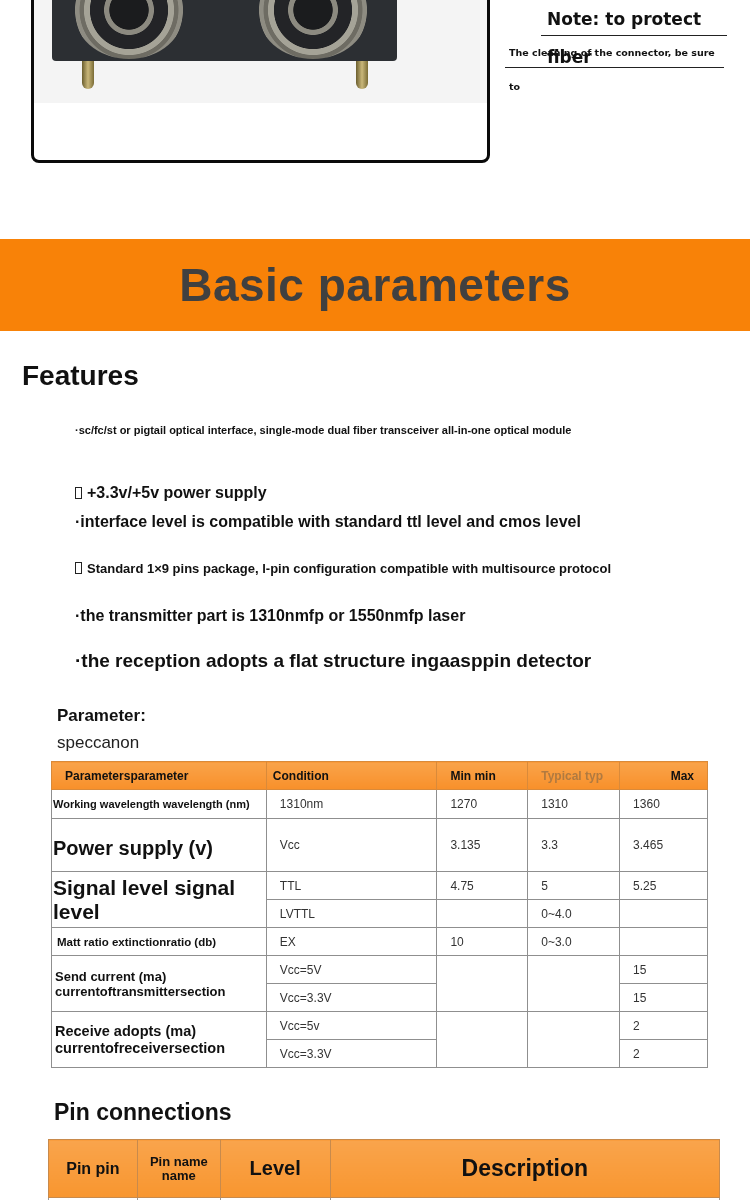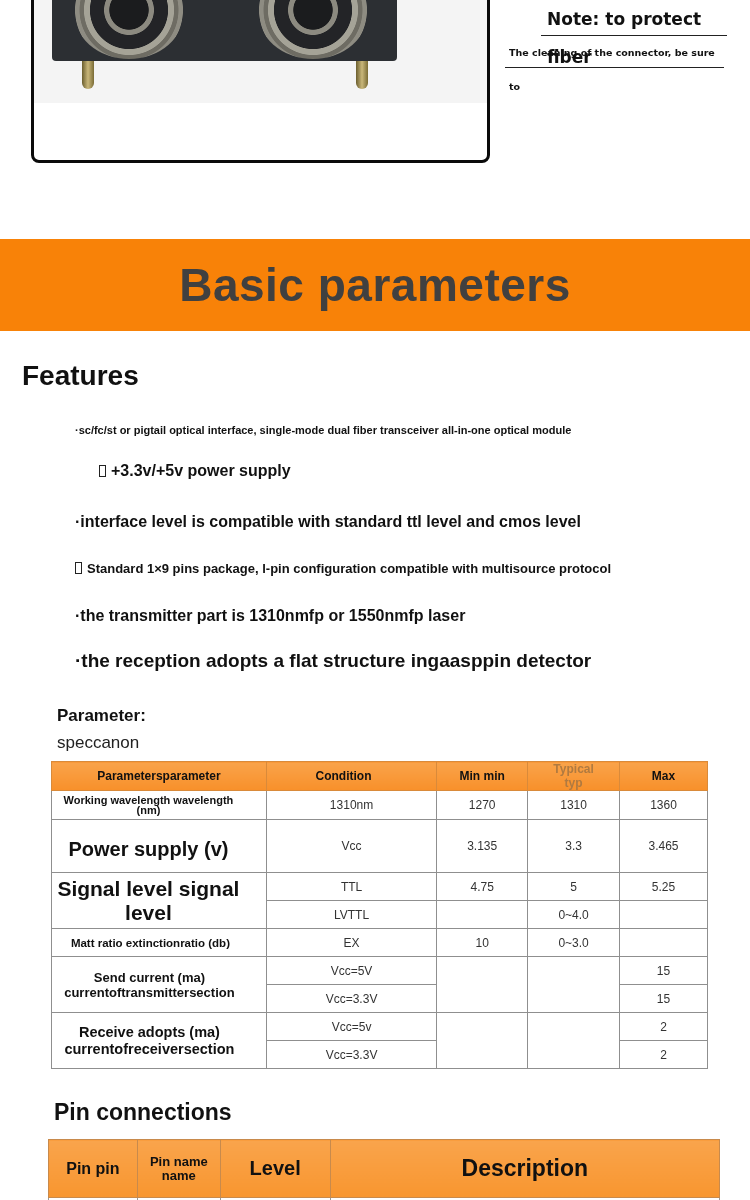--- a/index.html
+++ b/index.html
@@ -37,34 +37,34 @@
   .banner {
     position: absolute; left: 0; top: 239px; width: 750px; height: 92px;
     background: #f88208; display: flex; align-items: center; justify-content: center;
   }
   .banner-title { color: #404040; font-size: 46px; font-weight: bold; letter-spacing: 0.5px; font-family: "Liberation Sans", sans-serif; }
 
   
   .features-heading { position: absolute; left: 22px; top: 360px; font-size: 28px; font-weight: bold; font-family: "Liberation Sans", sans-serif; }
   .feat { position: absolute; left: 75px; font-weight: bold; white-space: nowrap; font-family: "Liberation Sans", sans-serif; }
   .f1 { top: 424px; font-size: 11px; }
-  .f2 { top: 462px; font-size: 16px; margin-left: 24px; }
+  .f2 { top: 484px; font-size: 16px; }
   .f3 { top: 513px; font-size: 16px; }
   .f4 { top: 561px; font-size: 13px; }
   .f5 { top: 607px; font-size: 16px; }
   .f6 { top: 650px; font-size: 19px; }
   .box-glyph { display: inline-block; width: 7px; height: 12px; border: 1px solid #222; margin-right: 5px; vertical-align: -1px; }
 
   
   .param-label { position: absolute; left: 57px; top: 706px; font-size: 17px; font-weight: bold; font-family: "Liberation Sans", sans-serif; }
   .param-sub { position: absolute; left: 57px; top: 733px; font-size: 17px; font-family: "Liberation Sans", sans-serif; color: #222; }
 
   table { border-collapse: collapse; font-family: "Liberation Sans", sans-serif; }
   .ptable { position: absolute; left: 51px; top: 761px; width: 657px; }
-  .ptable td { border: 1.5px solid #8f8f8f; font-size: 12px; color: #333; padding: 0 22px; vertical-align: middle; text-align: center; }
+  .ptable td { border: 1.5px solid #8f8f8f; font-size: 12px; color: #333; padding: 0 13px; vertical-align: middle; }
   .ptable .hdr td { background: linear-gradient(180deg,#f9a34a,#f8902a); height: 28px; border-color: #d98a3a; color: #111; font-weight: bold; }
   .ptable td.name { color: #111; font-weight: bold; padding-left: 1px; }
 
   .h-param { font-size: 13px; }
   .h-cond { font-size: 22px; padding-left: 6px !important; }
   .h-min { font-size: 15px; }
   .h-typ { font-size: 12px; color: #b07a40 !important; }
   .h-max { font-size: 20px; text-align: right; }
 
   

